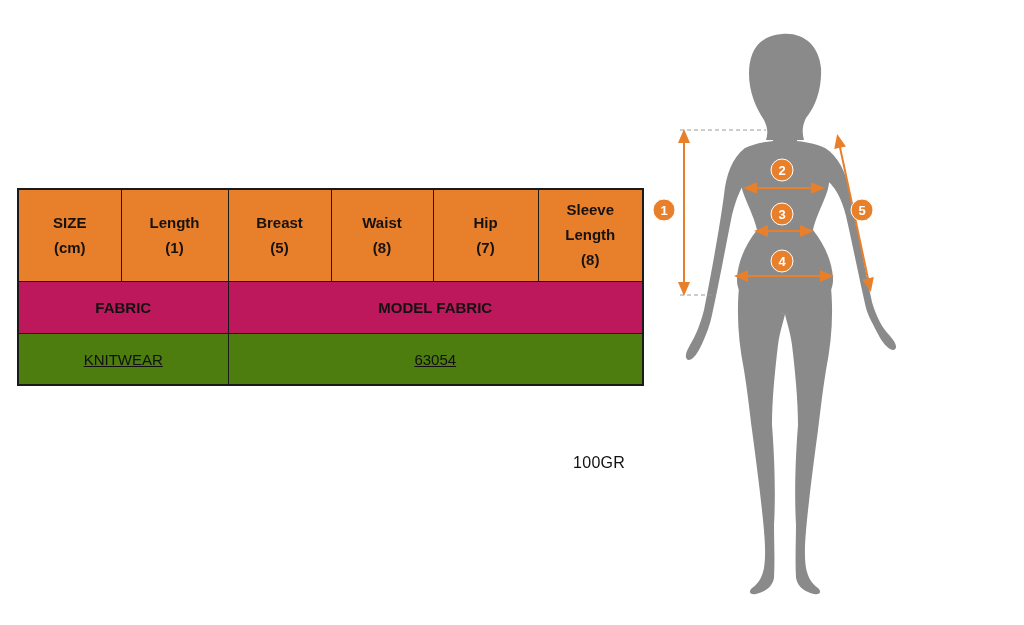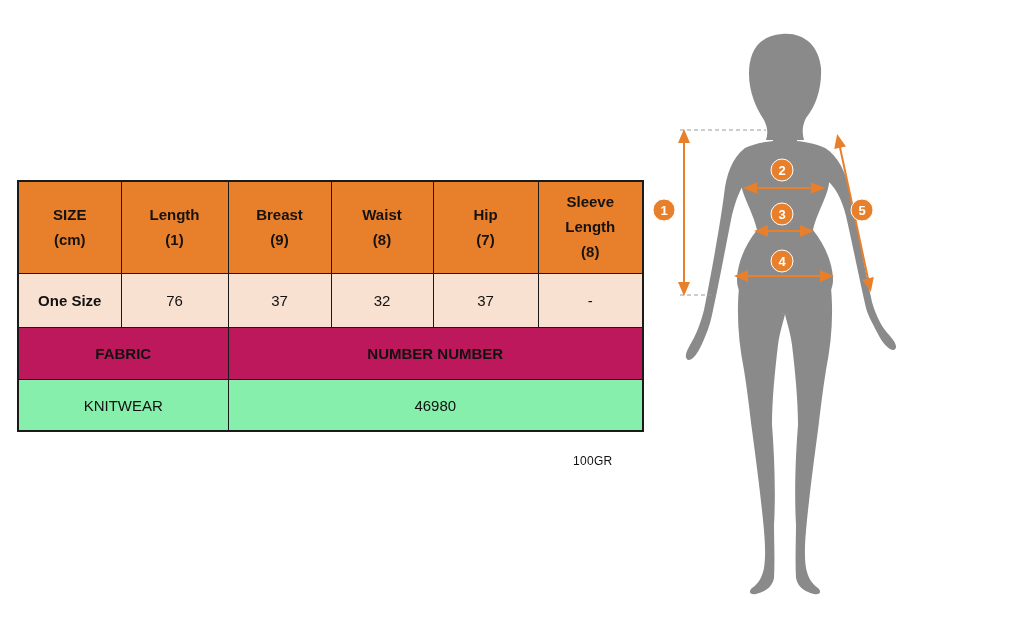--- a/index.html
+++ b/index.html
@@ -7,21 +7,21 @@
     position:relative;
     width:1024px;height:625px;
     background:#ffffff;
     font-family:"Liberation Sans", sans-serif;
     overflow:hidden;
   }
 
   
   table.size-table{
     position:absolute;
-    left:17px; top:180px;
+    left:17px; top:188px;
     width:625px;
     border-collapse:collapse;
     table-layout:fixed;
     border:2px solid #1a1a1a;
     color:#111;
   }
   .size-table th,.size-table td{
     border:1px solid #1a1a1a;
     text-align:center;
     vertical-align:middle;
@@ -32,26 +32,26 @@
     background:#e87f2b;
     font-weight:bold;
     height:91px;
     white-space:pre-line;
     line-height:1.65;
     color:#161210;
   }
   .row-size td{ background:#f9e1d2; height:53px; }
   .row-size .size-label{ font-weight:bold; }
   .row-labels td{ background:#be185d; height:51px; font-weight:bold; }
-  .row-values td{ background:#86efac; height:50px; }
+  .row-values td{ background:#4d7c0f; height:50px;text-decoration:underline; }
 
   .note-100gr{
     position:absolute;
     left:573px; top:454px;
-    font-size:12px;
+    font-size:16px;
     color:#111;
     letter-spacing:.3px;
   }
 
   
   .figure-wrap{
     position:absolute;
     left:640px; top:30px;
     width:300px; height:570px;
   }
@@ -71,46 +71,38 @@
         <col style="width:105px">
         <col style="width:105px">
     </colgroup>
     <thead>
       <tr>
         <th>SIZE
 (cm)</th>
         <th>Length
 (1)</th>
         <th>Breast
-(9)</th>
+(5)</th>
         <th>Waist
 (8)</th>
         <th>Hip
 (7)</th>
         <th>Sleeve
 Length
 (8)</th>
       </tr>
     </thead>
     <tbody>
-      <tr class="row-size">
-        <td class="size-label">One Size</td>
-        <td>76</td>
-        <td>37</td>
-        <td>32</td>
-        <td>37</td>
-        <td>-</td>
-      </tr>
       <tr class="row-labels">
         <td colspan="2">FABRIC</td>
-        <td colspan="4">NUMBER NUMBER</td>
+        <td colspan="4">MODEL FABRIC</td>
       </tr>
       <tr class="row-values">
         <td colspan="2">KNITWEAR</td>
-        <td colspan="4">46980</td>
+        <td colspan="4">63054</td>
       </tr>
     </tbody>
   </table>
 
   <div class="note-100gr">100GR</div>
 
   <div class="figure-wrap">
     <svg viewBox="0 0 300 570">
       <defs>
         <marker id="ah-s" markerWidth="9" markerHeight="8" refX="2" refY="3" orient="auto">

